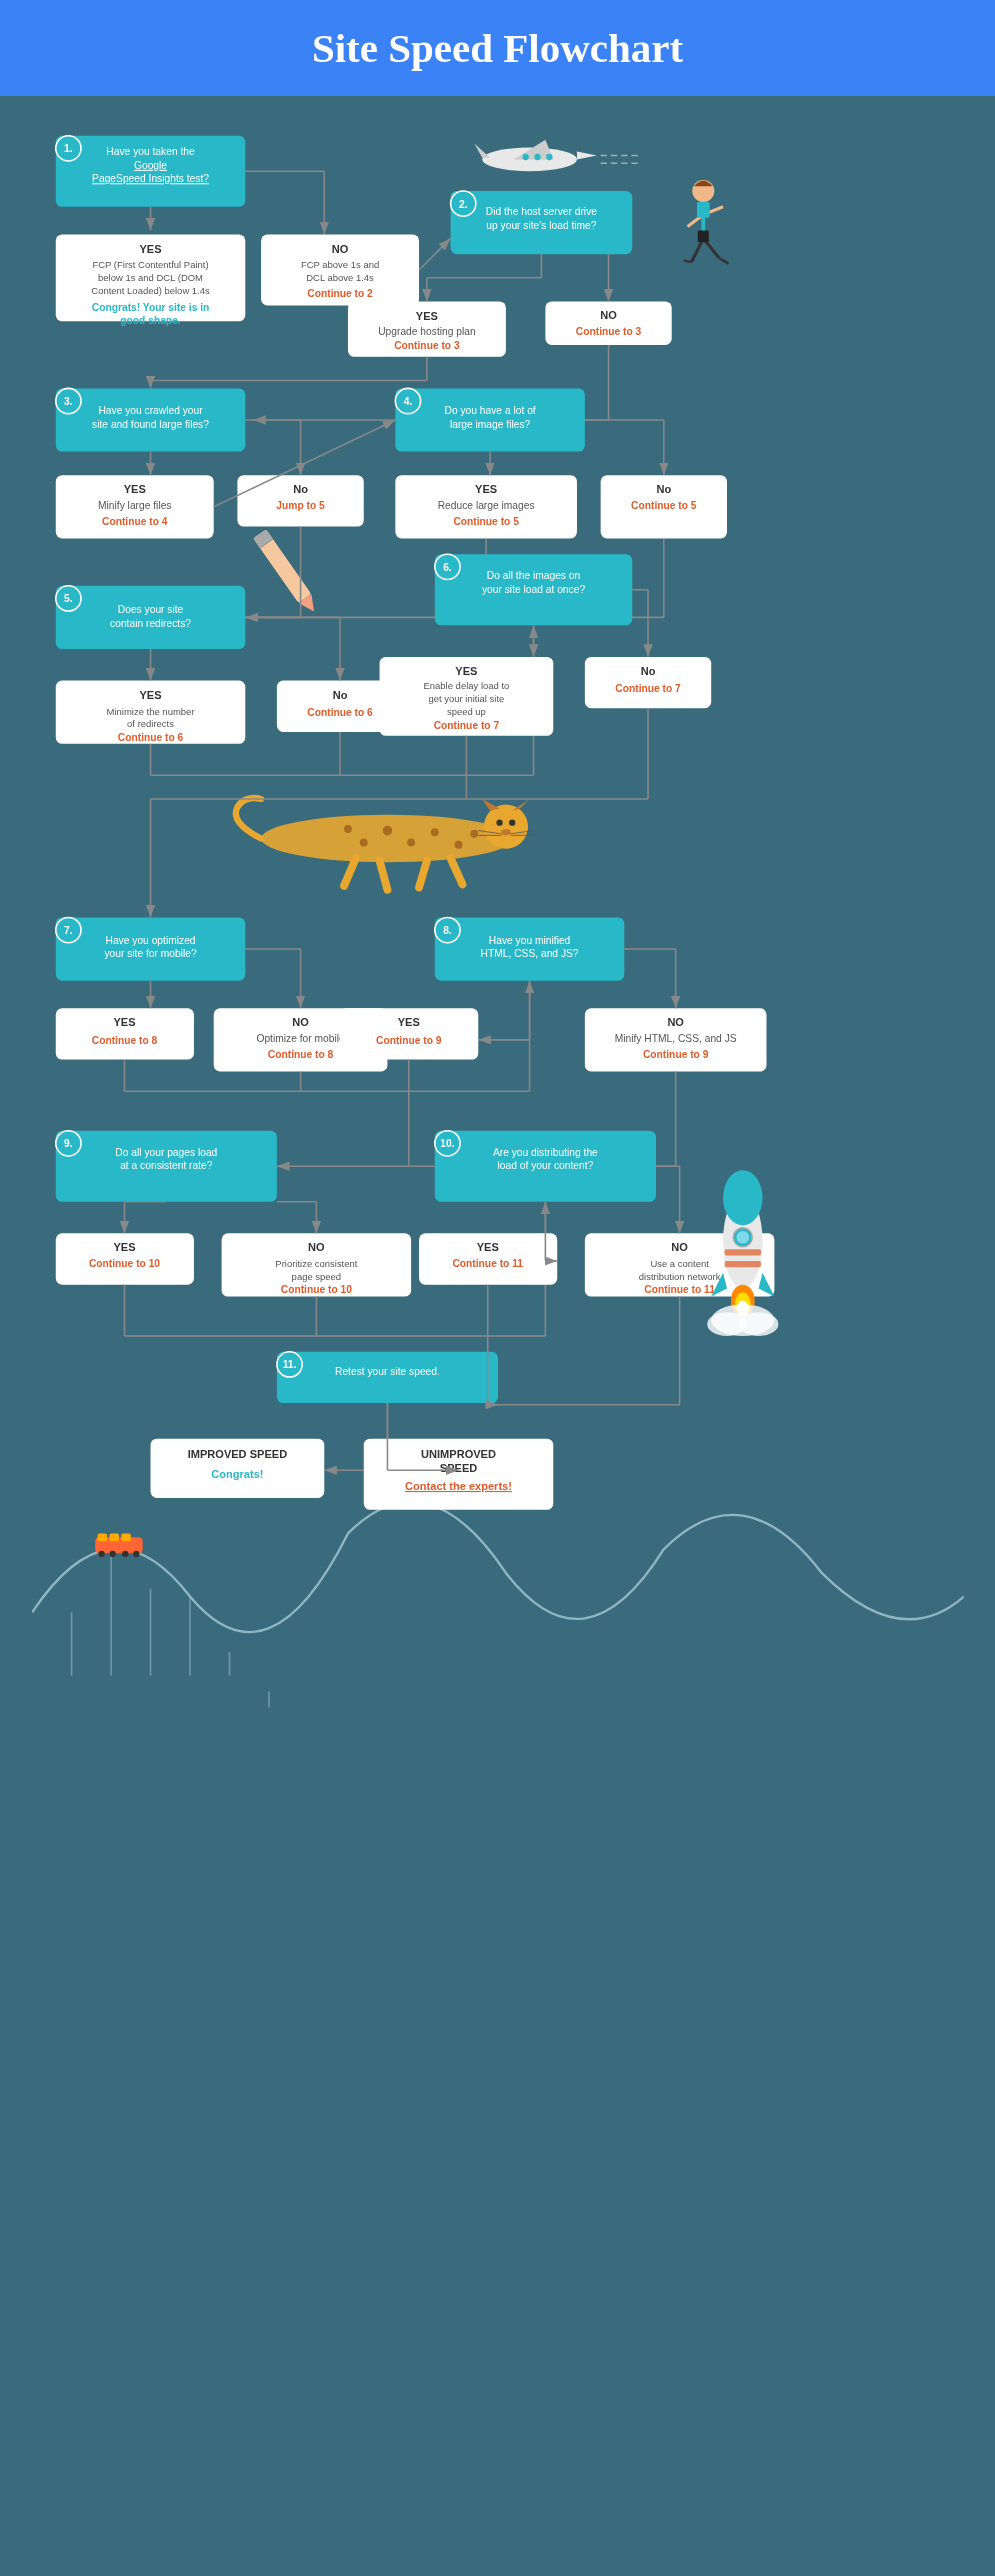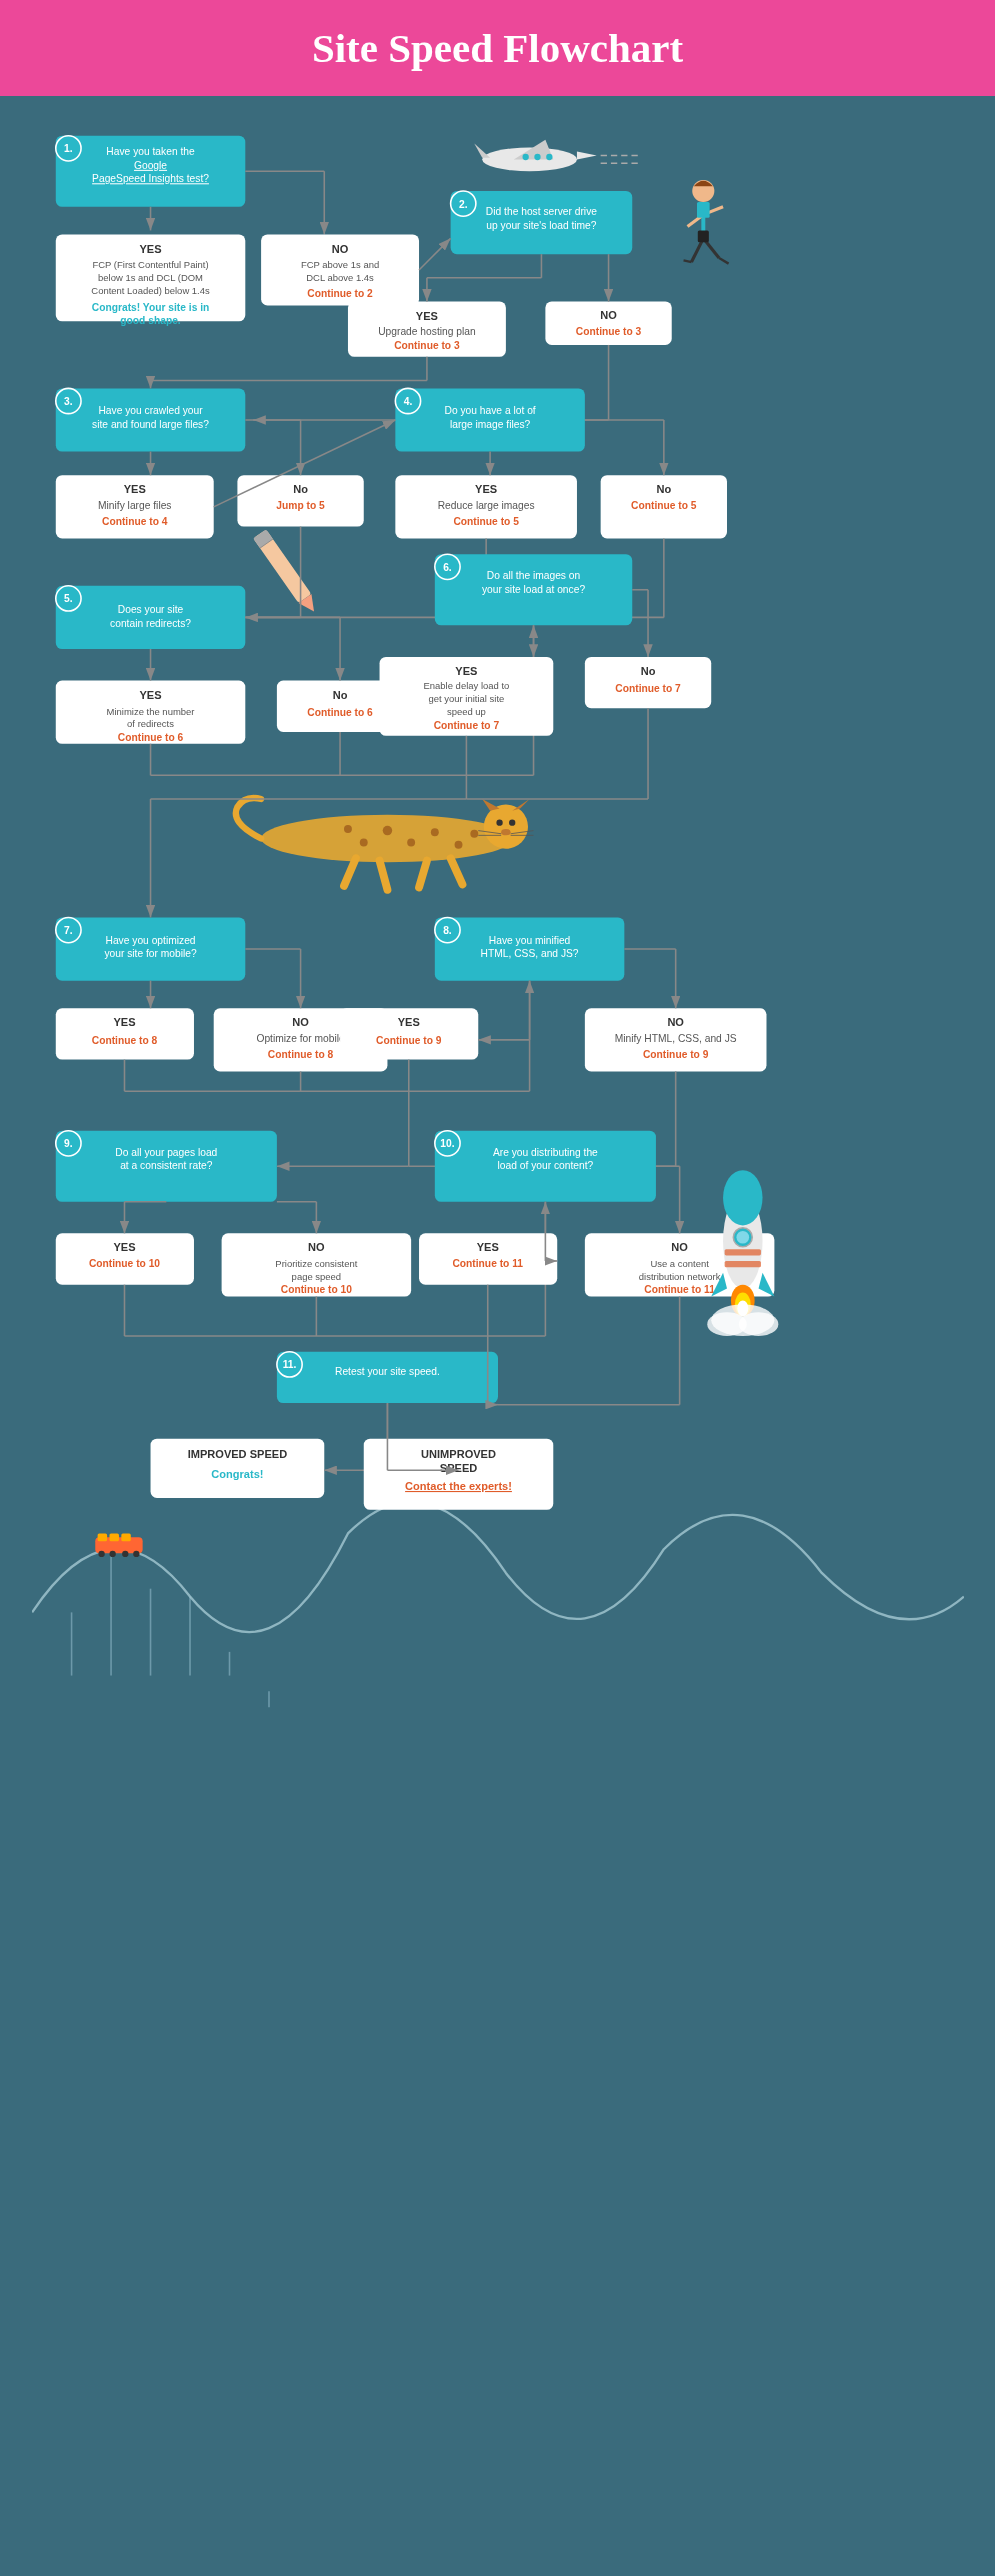--- a/index.html
+++ b/index.html
@@ -5,21 +5,21 @@
     * { margin: 0; padding: 0; box-sizing: border-box; }
     body {
       background-color: #3a6b7c;
       font-family: Arial, sans-serif;
       width: 995px;
       min-height: 2576px;
     }
 
     
     .header {
-      background: #ec4899;
+      background: #3b82f6;
       text-align: center;
       padding: 24px 16px;
     }
     .header h1 {
       color: white;
       font-size: 41px;
       font-weight: bold;
       font-family: Georgia, serif;
     }
 

